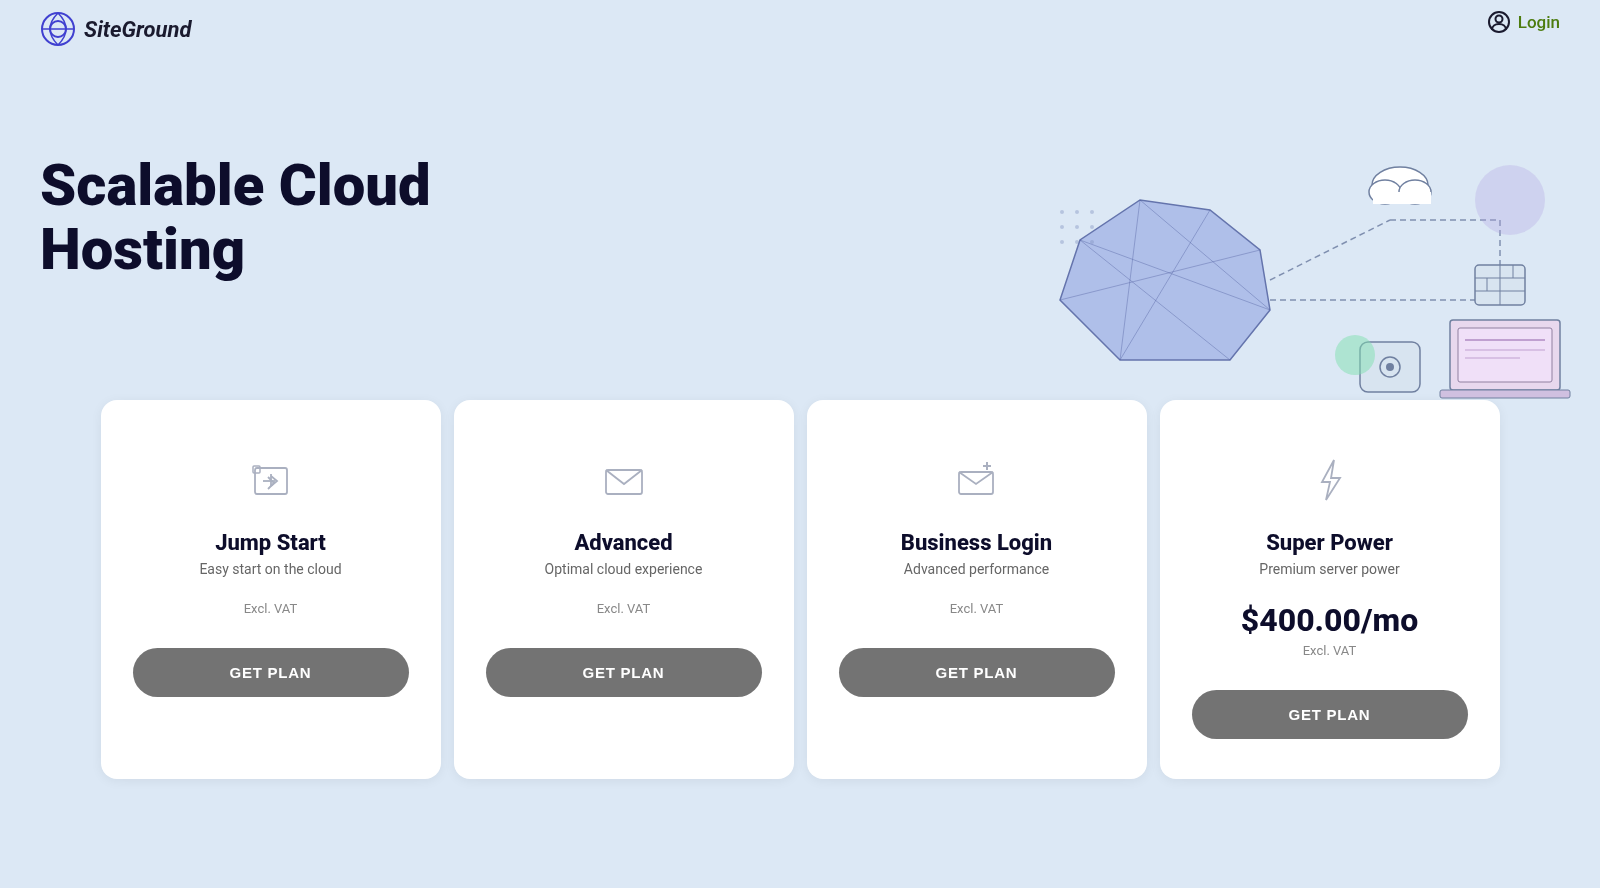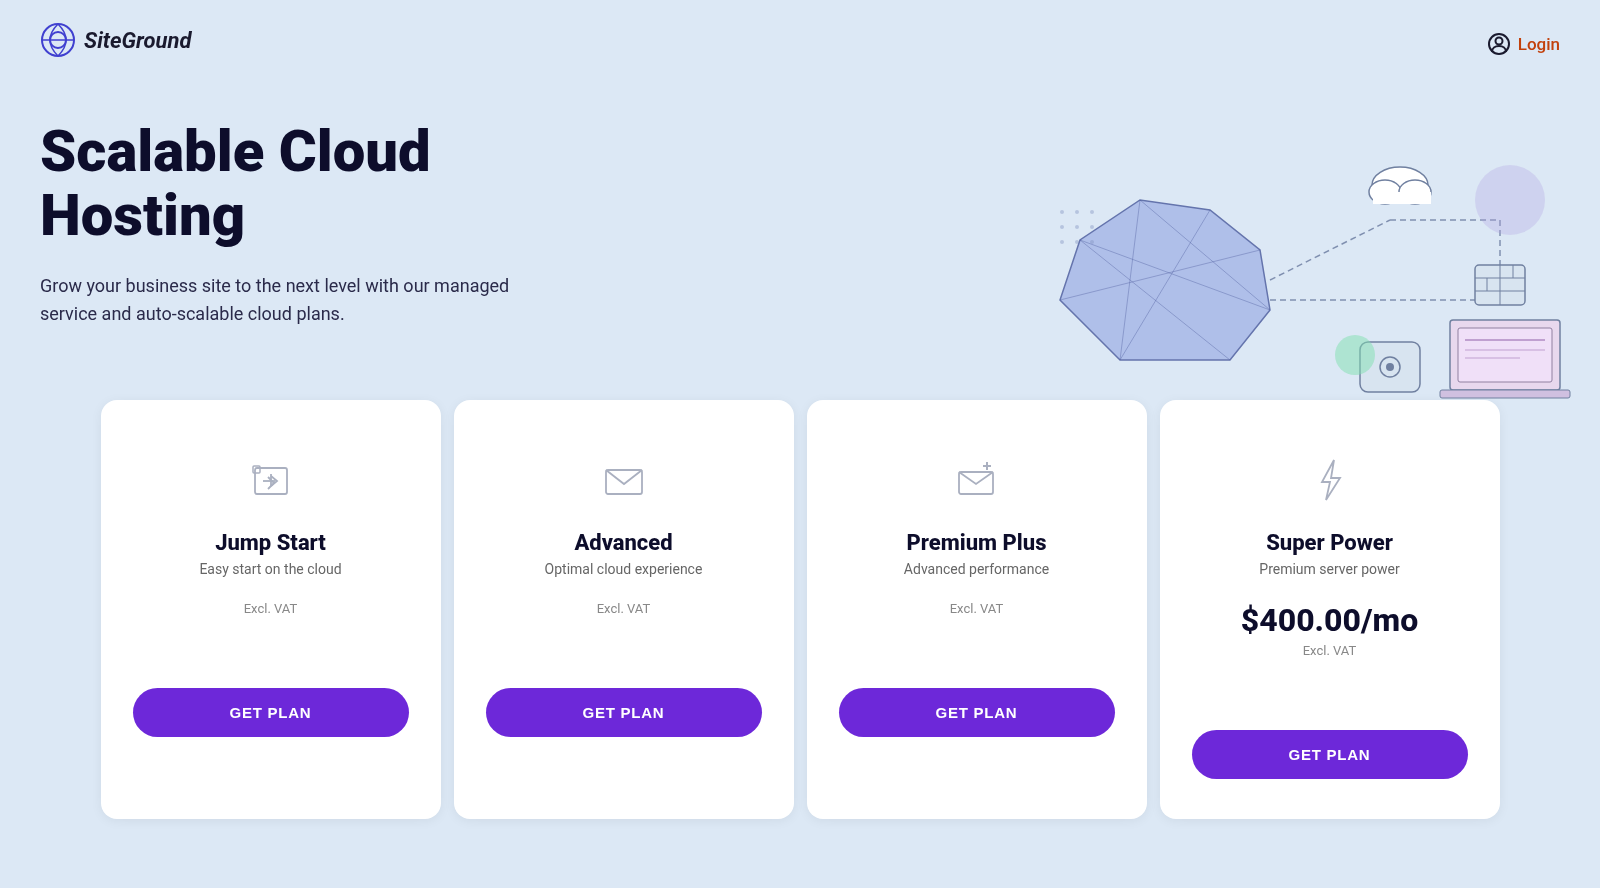--- a/index.html
+++ b/index.html
@@ -6,22 +6,22 @@
     body {
       font-family: -apple-system, BlinkMacSystemFont, 'Segoe UI', Roboto, sans-serif;
       background-color: #dce8f5;
       min-height: 888px;
       overflow-x: hidden;
     }
 
     
     nav {
       display: flex;
-      align-items: center;
-      padding: 4px 40px;
+      align-items: flex-start;
+      padding: 11px 40px;
       height: 80px;
       background-color: #dce8f5;
     }
     .nav-logo {
       display: flex;
       align-items: center;
       gap: 8px;
       margin-right: 40px;
       text-decoration: none;
     }
@@ -46,30 +46,29 @@
       font-weight: 500;
       color: #1a1a2e;
     }
     .nav-login {
       margin-left: auto;
       display: flex;
       align-items: center;
       gap: 8px;
       font-size: 17px;
       font-weight: 500;
-      color: #c2410c;
+      color: #4d7c0f;
       cursor: pointer;
       text-decoration: none;
-      margin-top: 8px;
     }
 
     
     .hero {
       display: flex;
-      align-items: flex-start;
+      align-items: center;
       padding: 40px 50px 20px 40px;
       min-height: 280px;
       position: relative;
     }
     .hero-text {
       max-width: 600px;
       z-index: 2;
     }
     .hero-title {
       font-size: 58px;
@@ -142,32 +141,31 @@
       font-weight: 800;
       color: #0d0d2b;
       margin-bottom: 4px;
     }
     .card-vat {
       font-size: 13px;
       color: #888;
       margin-bottom: 32px;
     }
     .card-btn {
-      background: #6d28d9;
+      background: #737373;
       color: #fff;
       border: none;
       border-radius: 50px;
       padding: 16px 48px;
       font-size: 15px;
       font-weight: 700;
       letter-spacing: 0.05em;
       cursor: pointer;
       width: 100%;
       transition: background 0.2s;
-      margin-top: 40px;
     }
   </style>
 </head>
 <body>
 
 <nav>
   <a class="nav-logo" href="#">
 
     <svg class="logo-icon" viewBox="0 0 36 36">
       <circle cx="18" cy="18" r="16" fill="none" stroke="#4040d0" stroke-width="2"></circle>
@@ -184,21 +182,20 @@
       <circle cx="11" cy="8" r="3.5"></circle>
       <path d="M4 19c0-4 3.1-6 7-6s7 2 7 6"></path>
     </svg>
     <span>Login</span>
   </a>
 </nav>
 
 <section class="hero">
   <div class="hero-text">
     <h1 class="hero-title">Scalable Cloud Hosting</h1>
-    <p class="hero-subtitle">Grow your business site to the next level with our managed service and auto-scalable cloud plans.</p>
   </div>
 
   <div class="hero-illustration">
     <svg viewBox="0 0 580 300" width="580" height="300">
 
       <polygon points="120,260 60,200 80,140 140,100 210,110 260,150 270,210 230,260" fill="#a8b8e8" stroke="#5060a0" stroke-width="1.5" opacity="0.85"></polygon>
 
       <line x1="120" y1="260" x2="140" y2="100" stroke="#5060a0" stroke-width="0.8" opacity="0.5"></line>
       <line x1="80" y1="140" x2="270" y2="210" stroke="#5060a0" stroke-width="0.8" opacity="0.5"></line>
       <line x1="60" y1="200" x2="260" y2="150" stroke="#5060a0" stroke-width="0.8" opacity="0.5"></line>
@@ -294,21 +291,21 @@
     <div class="card-icon">
       <svg viewBox="0 0 52 52">
 
         <rect x="8" y="18" width="34" height="22" rx="2" stroke="#aab0c0" stroke-width="1.8" fill="none"></rect>
         <polyline points="8,18 25,30 42,18" stroke="#aab0c0" stroke-width="1.8" fill="none"></polyline>
 
         <line x1="36" y1="8" x2="36" y2="16" stroke="#aab0c0" stroke-width="2"></line>
         <line x1="32" y1="12" x2="40" y2="12" stroke="#aab0c0" stroke-width="2"></line>
       </svg>
     </div>
-    <div class="card-name">Premium Plus</div>
+    <div class="card-name">Business Login</div>
     <div class="card-desc">Advanced performance</div>
     <div class="card-vat">Excl. VAT</div>
     <button class="card-btn">GET PLAN</button>
   </div>
 
   <div class="pricing-card">
     <div class="card-icon">
       <svg viewBox="0 0 52 52">
 
         <polygon points="30,6 18,28 26,28 22,46 36,24 27,24" stroke="#aab0c0" stroke-width="1.8" fill="none"></polygon>

